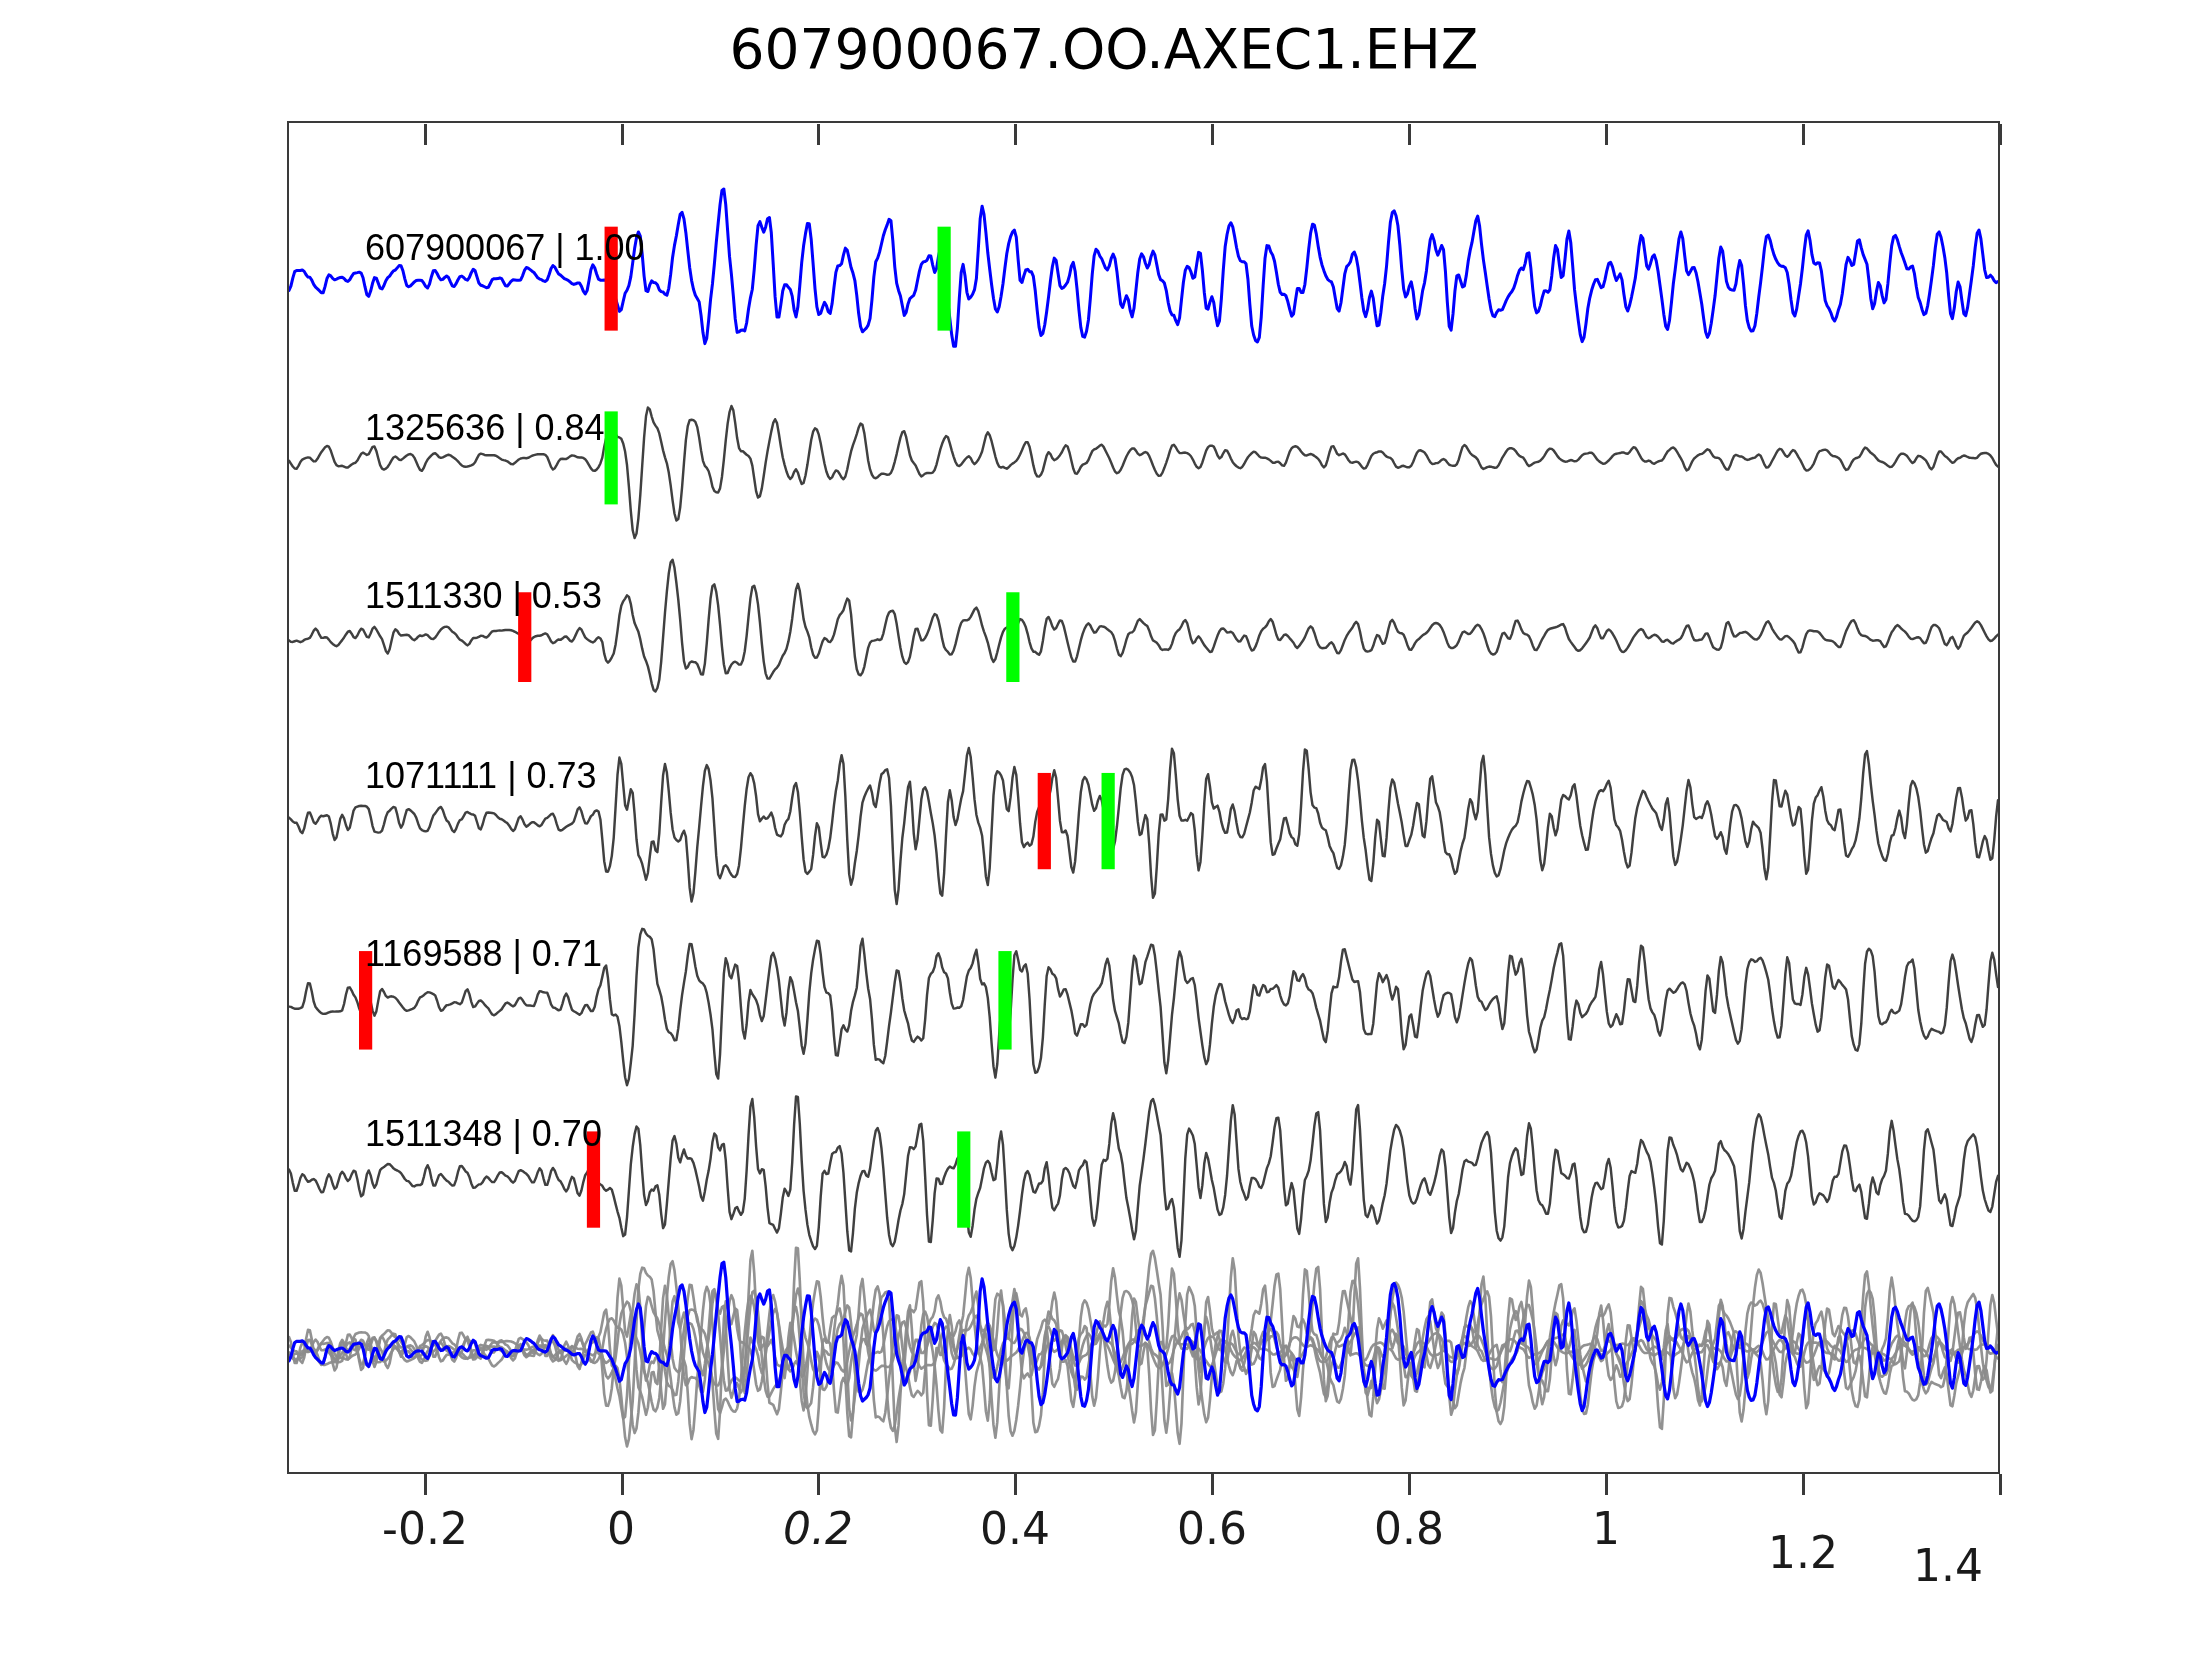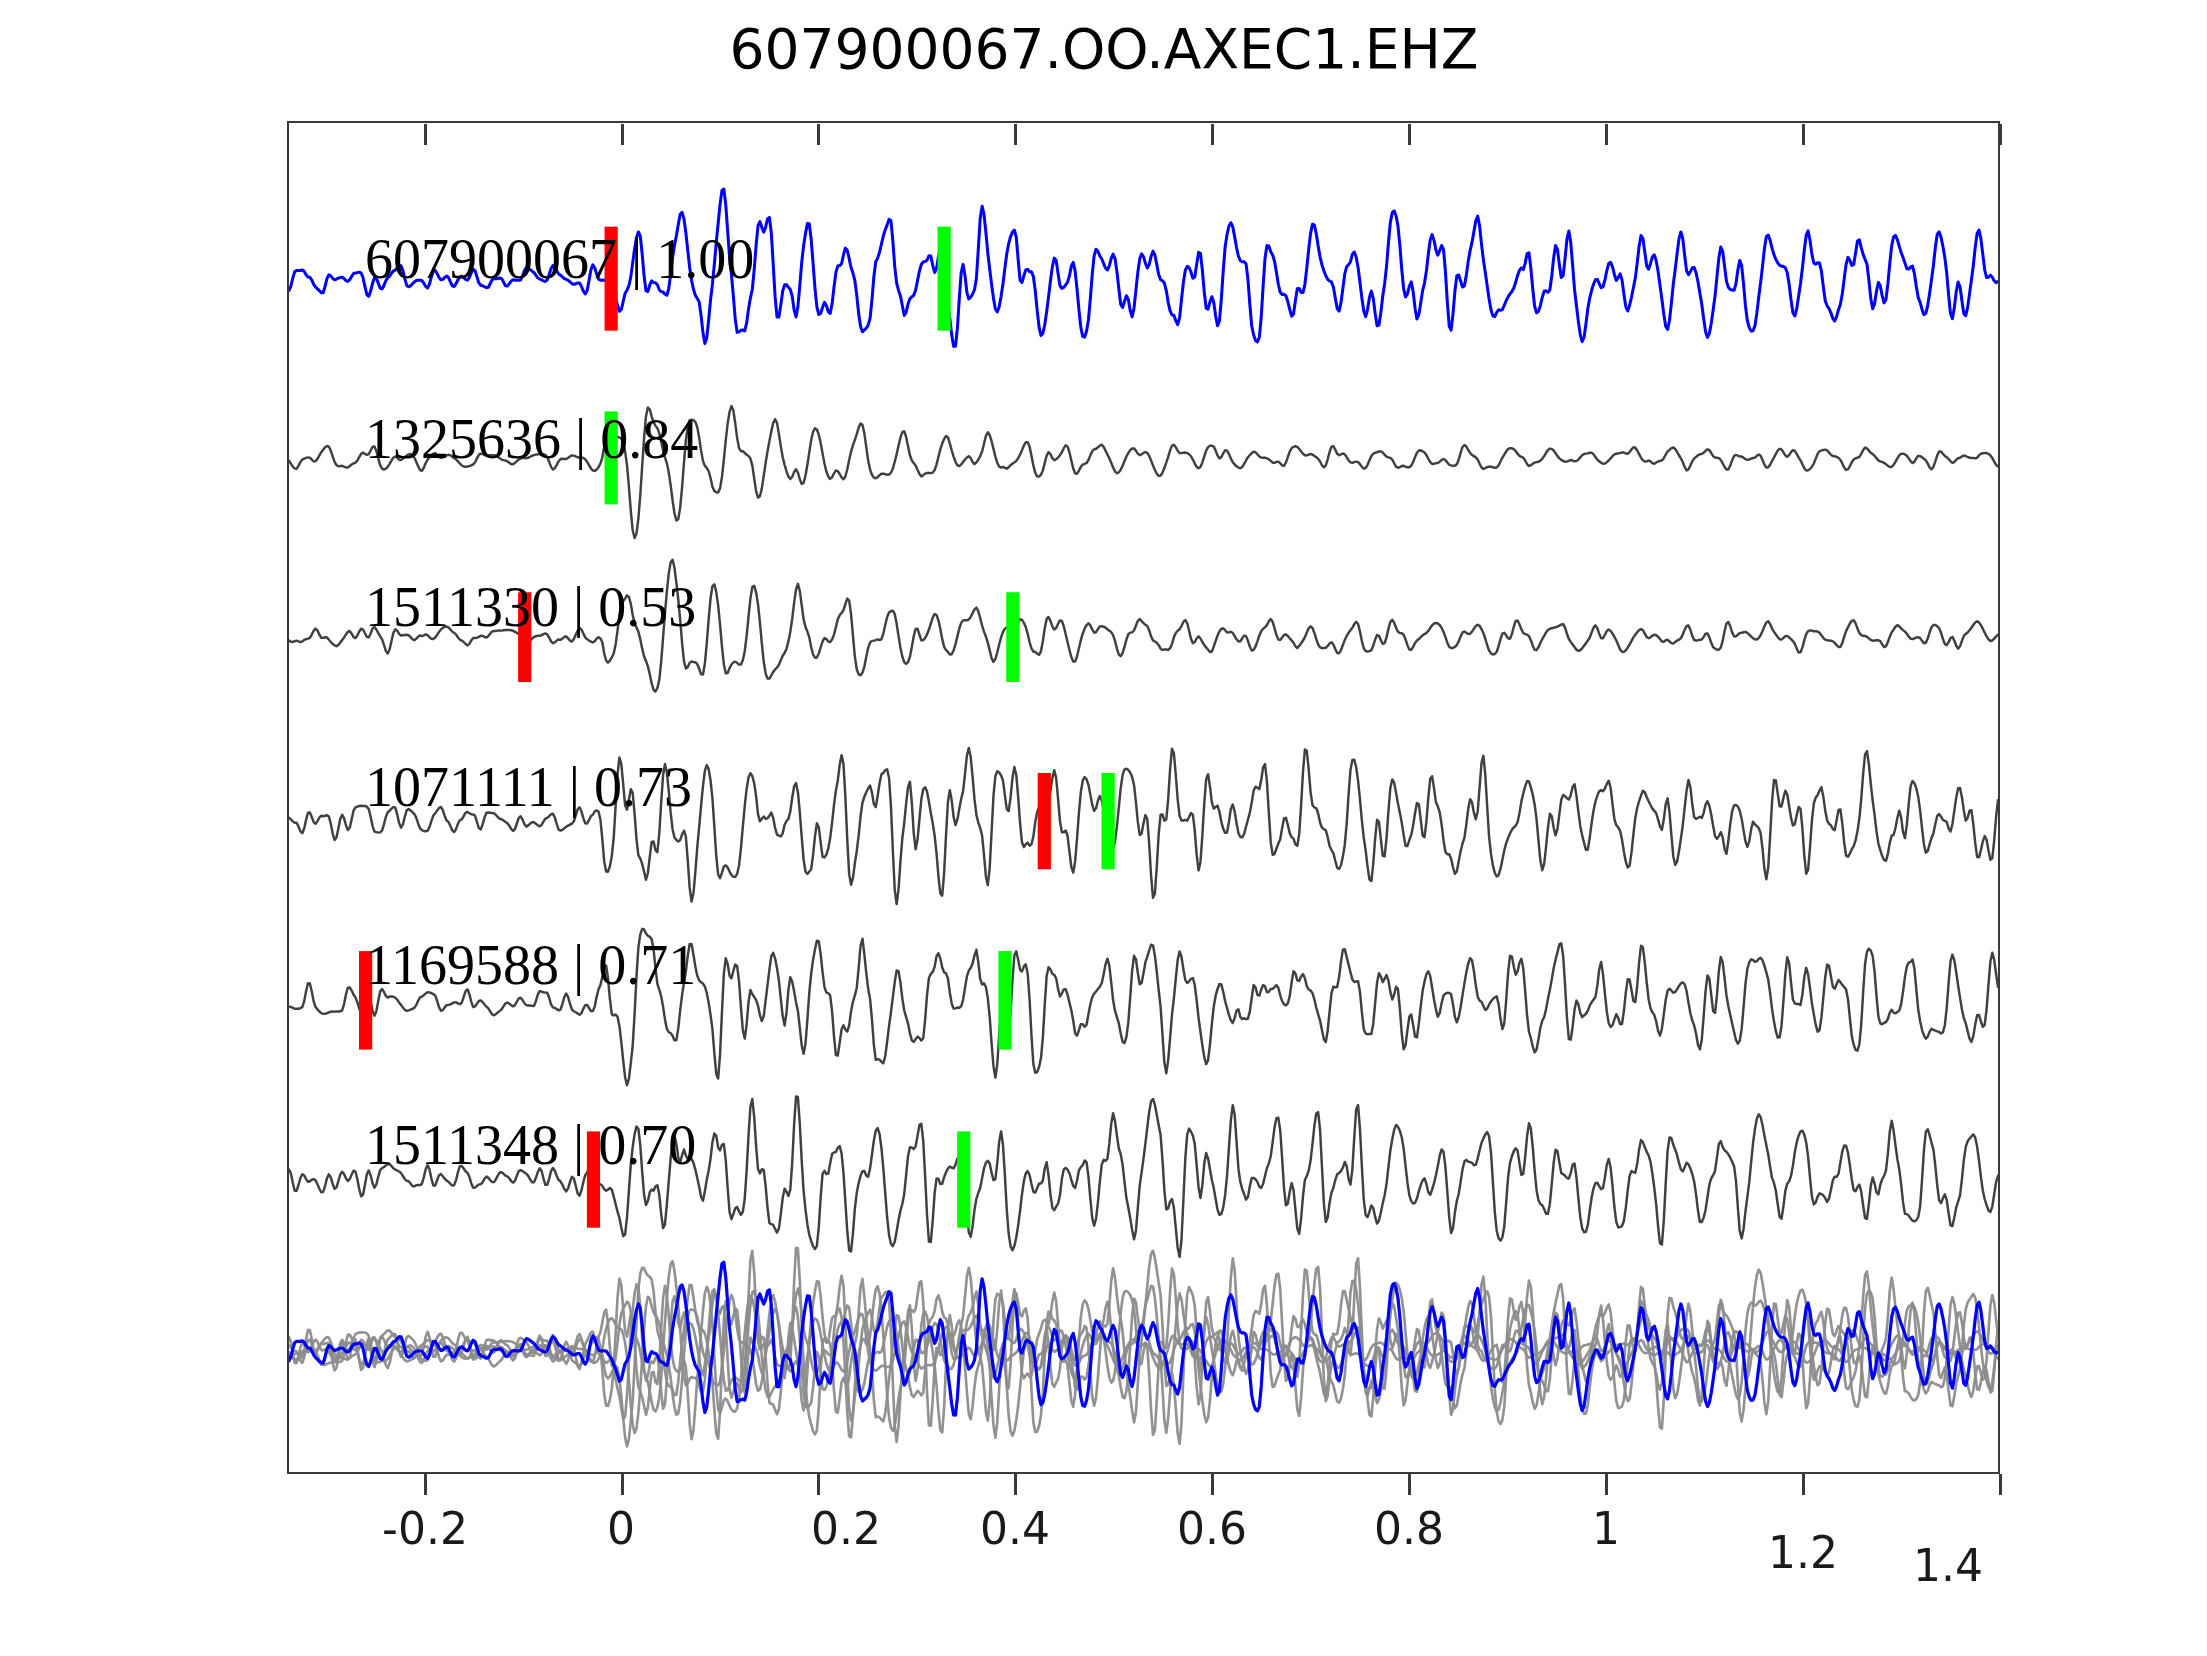--- a/index.html
+++ b/index.html
@@ -14,22 +14,22 @@
 
   #plot-frame{
     position:absolute;left:287px;top:121px;width:1713px;height:1353px;
     border:2.8px solid #3a3a3a;box-sizing:border-box;background:#fff;
   }
 
   #plot-inner{position:absolute;left:0;top:0;width:100%;height:100%;}
   #waveform-svg{position:absolute;left:0;top:0;width:100%;height:100%;display:block;}
 
   .trace-label{
-    position:absolute;font-size:56px;color:#000;white-space:nowrap;
-    font-family:Liberation Serif, serif;pointer-events:none;
+    position:absolute;font-size:36px;color:#000;white-space:nowrap;
+    font-family:Liberation Sans, sans-serif;pointer-events:none;
   }
 
   .tick-bottom{
     position:absolute;top:1474px;width:2.8px;height:21px;background:#3a3a3a;
   }
   .tick-top{
     position:absolute;top:124px;width:2.8px;height:21px;background:#3a3a3a;
   }
   .tick-label{
     position:absolute;top:1503px;font-size:44px;color:#1a1a1a;
@@ -84,21 +84,21 @@
     </div>
   <div id="ticks-layer">
       <div class="tick-bottom" style="left: 424px;"></div>
       <div class="tick-top" style="left: 424px;"></div>
       <div class="tick-label" style="left: 425px;">-0.2</div>
       <div class="tick-bottom" style="left: 621px;"></div>
       <div class="tick-top" style="left: 621px;"></div>
       <div class="tick-label" style="left: 621px;">0</div>
       <div class="tick-bottom" style="left: 817px;"></div>
       <div class="tick-top" style="left: 817px;"></div>
-      <div class="tick-label" style="left: 846px;">0.2</div>
+      <div class="tick-label" style="left: 818px; font-style: italic;">0.2</div>
       <div class="tick-bottom" style="left: 1014px;"></div>
       <div class="tick-top" style="left: 1014px;"></div>
       <div class="tick-label" style="left: 1015px;">0.4</div>
       <div class="tick-bottom" style="left: 1211px;"></div>
       <div class="tick-top" style="left: 1211px;"></div>
       <div class="tick-label" style="left: 1212px;">0.6</div>
       <div class="tick-bottom" style="left: 1408px;"></div>
       <div class="tick-top" style="left: 1408px;"></div>
       <div class="tick-label" style="left: 1409px;">0.8</div>
       <div class="tick-bottom" style="left: 1605px;"></div>

